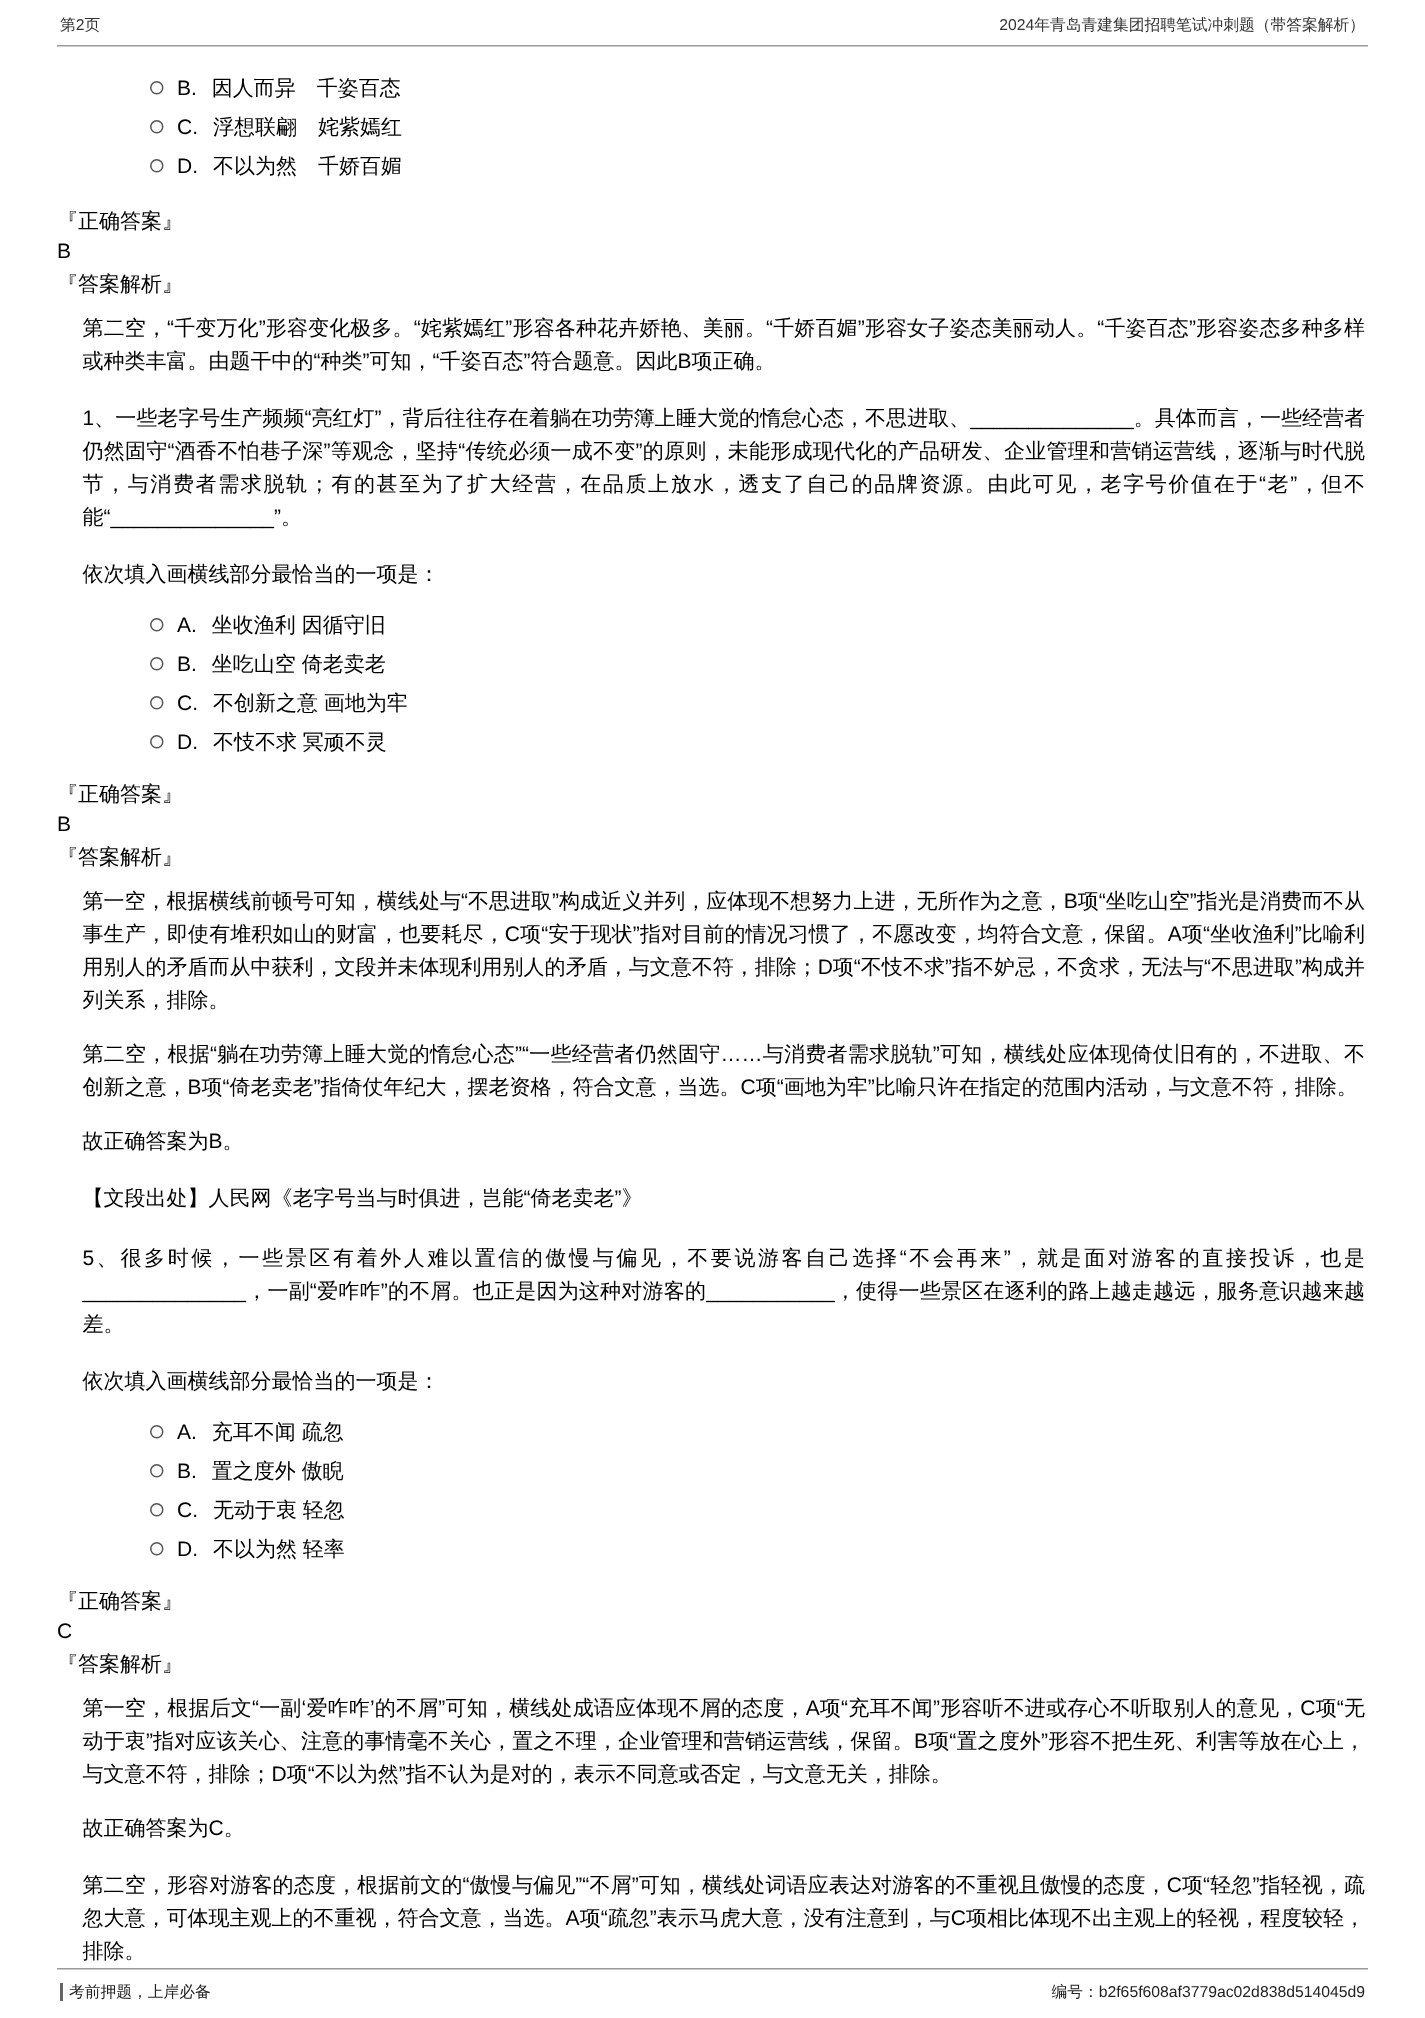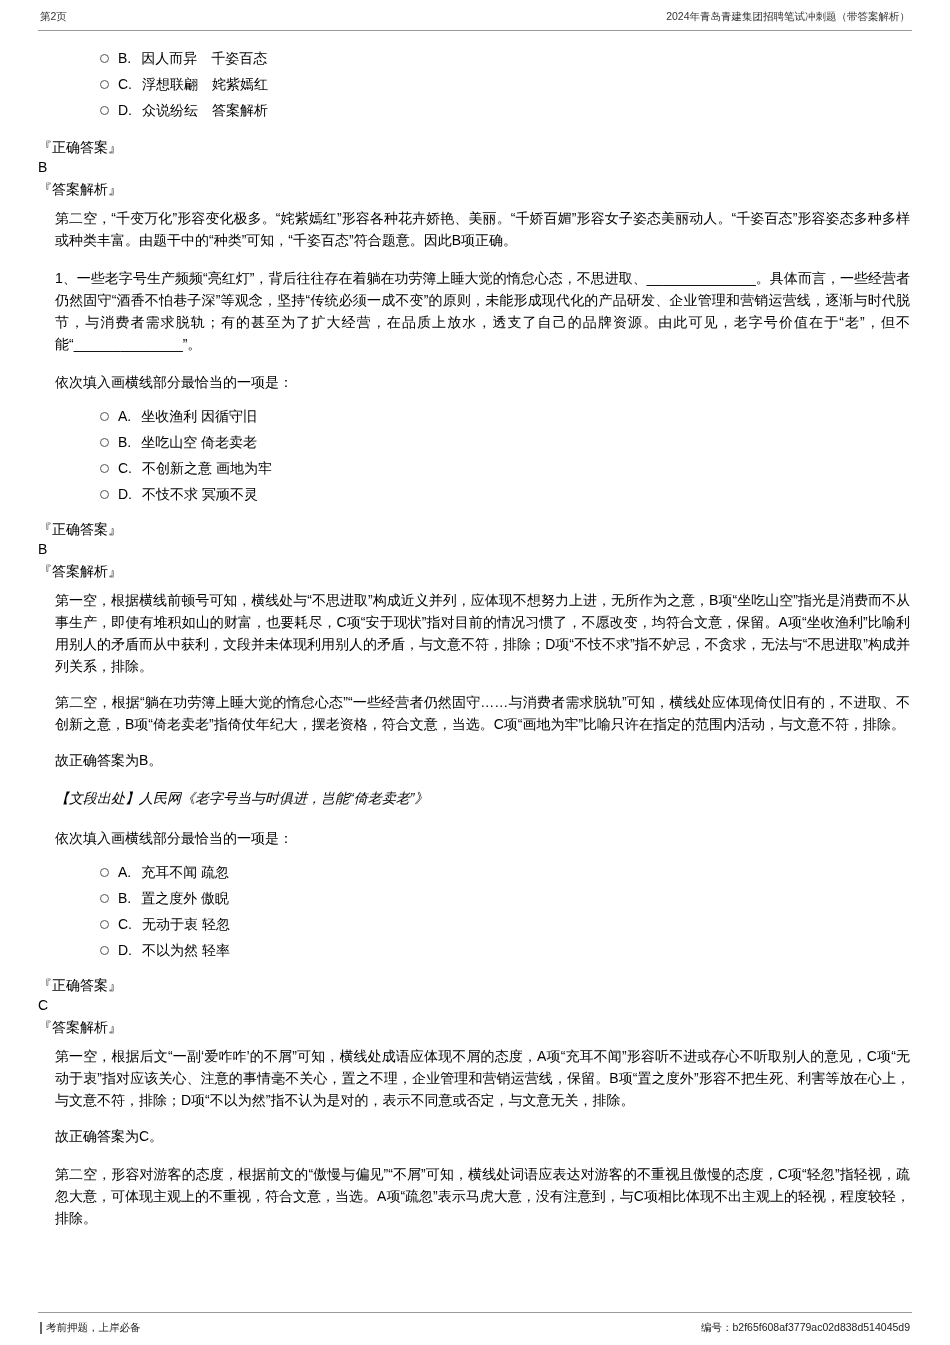--- a/index.html
+++ b/index.html
@@ -44,21 +44,21 @@
     border-radius: 50%;
     background: #fdfdfd;
     margin-right: 9px;
     flex: 0 0 auto;
   }
   .opt-label { margin-right: 10px; }
   .ans-label { margin-left: 0; height: 20px; line-height: 20px; }
   .ans-letter { margin-left: 0; height: 20px; line-height: 20px; margin-bottom: 2px; }
   .analysis-head { margin-bottom: 8px; }
   .conclusion { margin-top: 4px; margin-bottom: 16px; }
-  .source { margin-bottom: 18px; font-style: italic; }
+  .source { margin-bottom: 18px; }
   
   .footer {
     margin: 0 38px 0 38px;
     border-top: 1px solid #9a9a9a;
     padding: 8px 2px 10px 2px;
     display: flex; justify-content: space-between; align-items: center;
     font-size: 10.5px; color: #222;
   }
   .footer-left { display: flex; align-items: center; gap: 4px; }
   .footer-marker {
@@ -86,21 +86,21 @@
         <span>因人而异　千姿百态</span>
       </div>
       <div class="option">
         <span class="radio"></span>
         <span class="opt-label">C.</span>
         <span>浮想联翩　姹紫嫣红</span>
       </div>
       <div class="option">
         <span class="radio"></span>
         <span class="opt-label">D.</span>
-        <span>众说纷纭　答案解析</span>
+        <span>不以为然　千娇百媚</span>
       </div>
     </div>
 
     <div class="ans-label" style="margin-top:14px;">『正确答案』</div>
     <div class="ans-letter">B</div>
     <div class="ans-label analysis-head">『答案解析』</div>
     <p class="para">第二空，“千变万化”形容变化极多。“姹紫嫣红”形容各种花卉娇艳、美丽。“千娇百媚”形容女子姿态美丽动人。“千姿百态”形容姿态多种多样或种类丰富。由题干中的“种类”可知，“千姿百态”符合题意。因此B项正确。</p>
 
     <p class="para stem">1、一些老字号生产频频“亮红灯”，背后往往存在着躺在功劳簿上睡大觉的惰怠心态，不思进取、______________。具体而言，一些经营者仍然固守“酒香不怕巷子深”等观念，坚持“传统必须一成不变”的原则，未能形成现代化的产品研发、企业管理和营销运营线，逐渐与时代脱节，与消费者需求脱轨；有的甚至为了扩大经营，在品质上放水，透支了自己的品牌资源。由此可见，老字号价值在于“老”，但不能“______________”。</p>
     <p class="para prompt">依次填入画横线部分最恰当的一项是：</p>
@@ -129,20 +129,21 @@
     </div>
 
     <div class="ans-label">『正确答案』</div>
     <div class="ans-letter">B</div>
     <div class="ans-label analysis-head">『答案解析』</div>
     <p class="para">第一空，根据横线前顿号可知，横线处与“不思进取”构成近义并列，应体现不想努力上进，无所作为之意，B项“坐吃山空”指光是消费而不从事生产，即使有堆积如山的财富，也要耗尽，C项“安于现状”指对目前的情况习惯了，不愿改变，均符合文意，保留。A项“坐收渔利”比喻利用别人的矛盾而从中获利，文段并未体现利用别人的矛盾，与文意不符，排除；D项“不忮不求”指不妒忌，不贪求，无法与“不思进取”构成并列关系，排除。</p>
     <p class="para">第二空，根据“躺在功劳簿上睡大觉的惰怠心态”“一些经营者仍然固守……与消费者需求脱轨”可知，横线处应体现倚仗旧有的，不进取、不创新之意，B项“倚老卖老”指倚仗年纪大，摆老资格，符合文意，当选。C项“画地为牢”比喻只许在指定的范围内活动，与文意不符，排除。</p>
     <p class="para conclusion">故正确答案为B。</p>
     <p class="para source">【文段出处】人民网《老字号当与时俱进，岂能“倚老卖老”》</p>
 
+    <p class="para stem">5、很多时候，一些景区有着外人难以置信的傲慢与偏见，不要说游客自己选择“不会再来”，就是面对游客的直接投诉，也是______________，一副“爱咋咋”的不屑。也正是因为这种对游客的___________，使得一些景区在逐利的路上越走越远，服务意识越来越差。</p>
     <p class="para prompt">依次填入画横线部分最恰当的一项是：</p>
 
     <div class="options">
       <div class="option">
         <span class="radio"></span>
         <span class="opt-label">A.</span>
         <span>充耳不闻 疏忽</span>
       </div>
       <div class="option">
         <span class="radio"></span>

